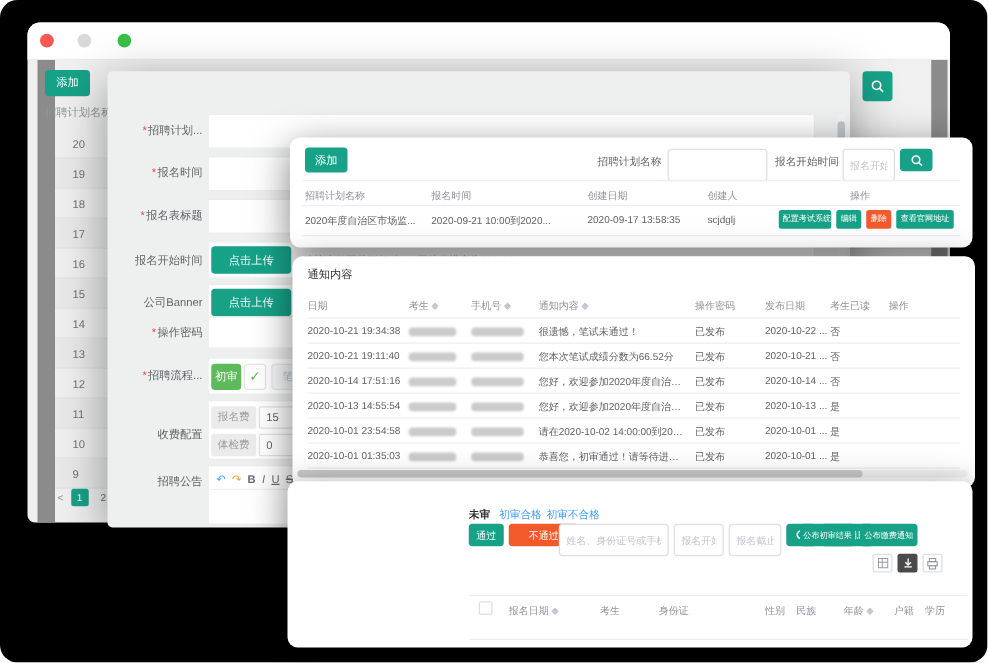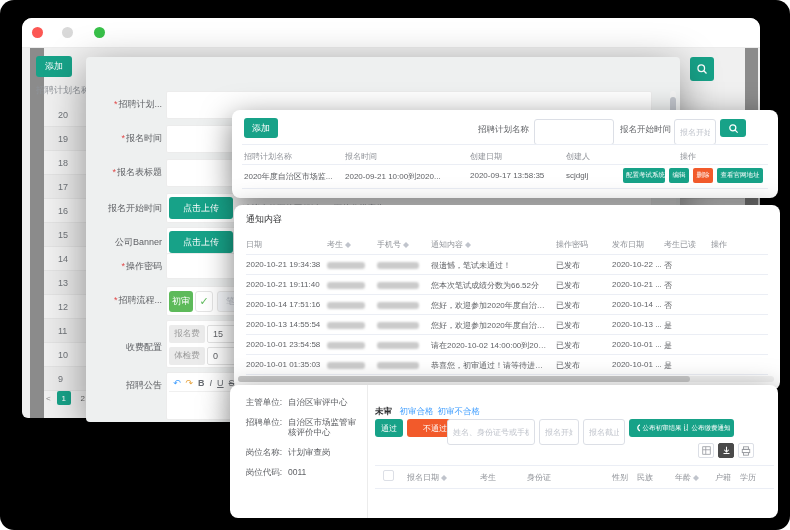--- a/index.html
+++ b/index.html
@@ -90,21 +90,21 @@
   .info-value{font-size:8.5px;color:#606266;margin-left:6px;line-height:1.25}
   .steps{position:absolute;left:145px;top:7px;font-size:9px;color:#17a288;white-space:nowrap}
   .steps .sep{margin:0 3px;color:#17a288}
   .filters{position:absolute;left:145px;top:21px;font-size:8.5px;white-space:nowrap}
   .filters .cur{color:#303133;font-weight:bold;margin-right:5px}
   .filters .lnk{color:#409eff;margin-right:4px;cursor:pointer}
   .p4 .ctl{position:absolute;top:34px;height:18px}
   .p4-search{display:flex;align-items:center;justify-content:center;border-radius:3px;background:#17a288;border:none;cursor:pointer}
   .tool-btn{position:absolute;top:58px;width:16px;height:15px;border:1px solid #dcdfe6;border-radius:2px;background:#fff;display:flex;align-items:center;justify-content:center;cursor:pointer;padding:0}
   .tool-btn.dark{background:#4a4a4a;border-color:#4a4a4a}
-  .p4-thead{position:absolute;left:145px;right:4px;top:80px;height:24px;border:1px solid #ebeef5;border-left:none;border-right:none}
+  .p4-thead{position:absolute;left:145px;right:4px;top:91px;height:36px;border:1px solid #ebeef5;border-left:none;border-right:none}
   .cb{position:absolute;width:11px;height:11px;border:1px solid #dcdfe6;border-radius:2px;background:#fff;top:4px}
   .p4-empty{position:absolute;left:145px;right:4px;top:98px;height:26px;border-bottom:1px solid #ebeef5;display:flex;align-items:center;justify-content:center;font-size:8.5px;color:#909399}
 </style>
 </head>
 <body>
 
 <div class="canvas">
 
   <div class="main-window">
     <div class="titlebar">
@@ -331,38 +331,20 @@
           <span class="nc n-pub">2020-10-01 ...</span>
           <span class="nc n-read">是</span>
         </div>
       </div>
     <div class="p3-scroll">
         <div class="thumb"></div>
       </div>
   </div>
 
   <div class="panel p4">
-    <div class="p4-left">
-        <div class="info-item">
-          <span class="info-label">主管单位:</span>
-          <span class="info-value">自治区审评中心</span>
-        </div>
-        <div class="info-item">
-          <span class="info-label">招聘单位:</span>
-          <span class="info-value">自治区市场监管审核评价中心</span>
-        </div>
-        <div class="info-item">
-          <span class="info-label">岗位名称:</span>
-          <span class="info-value">计划审查岗</span>
-        </div>
-        <div class="info-item">
-          <span class="info-label">岗位代码:</span>
-          <span class="info-value">0011</span>
-        </div>
-      </div>
 
     <div class="filters">
       <span class="cur">未审</span>
       <span><span class="lnk">初审合格</span><span class="lnk">初审不合格</span></span>
     </div>
 
     <button class="btn ctl" style="left:145px;width:28px;font-size:8px">通过</button>
     <button class="btn orange ctl" style="left:177px;width:56px;font-size:8px">不通过</button>
     <input class="inp ctl" style="left: 217px; width: 88px;" placeholder="姓名、身份证号或手机号">
     <input class="inp ctl" style="left: 309px; width: 40px;" placeholder="报名开始">

